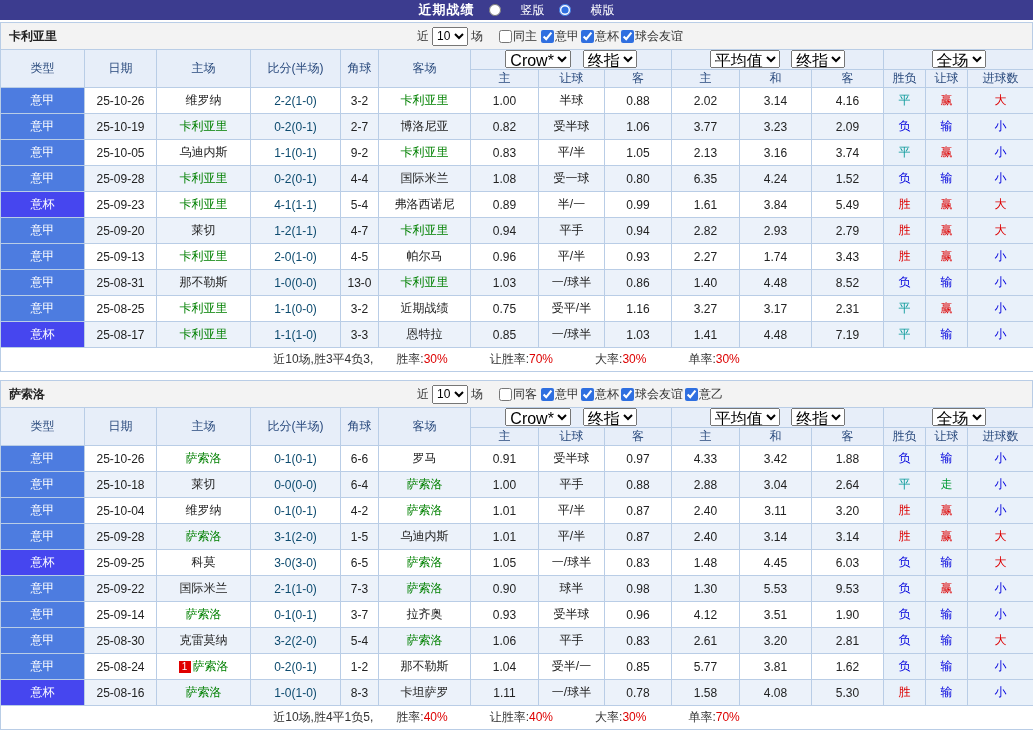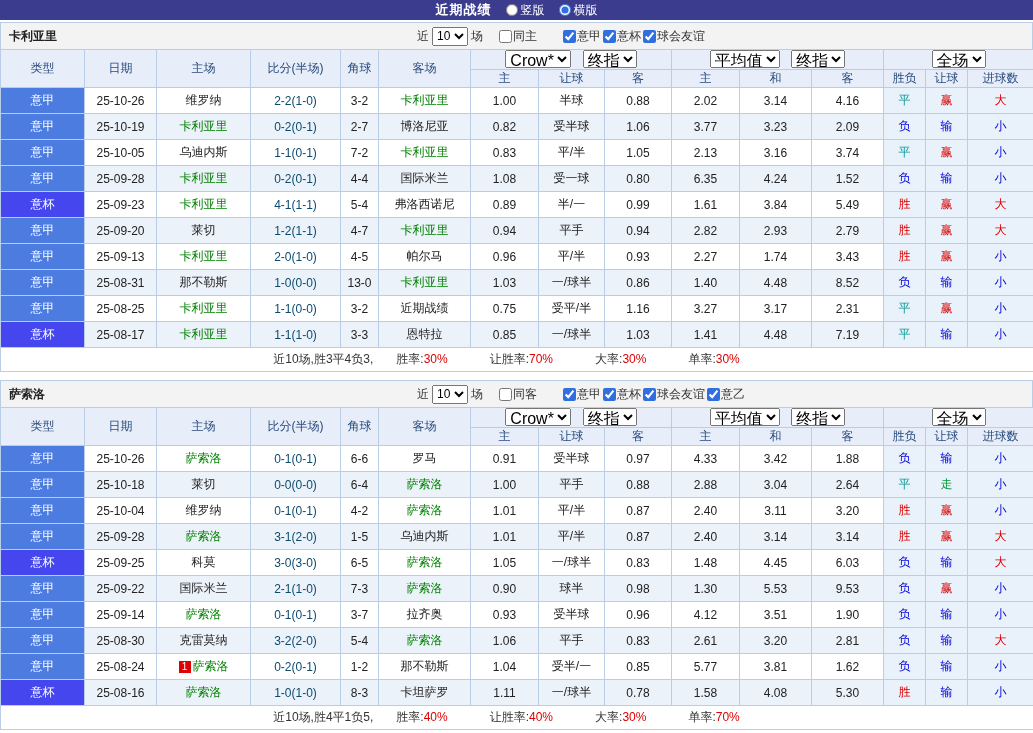--- a/index.html
+++ b/index.html
@@ -1,29 +1,29 @@
 <!DOCTYPE html>
 <html><head>
 <meta charset="utf-8">
 <style>
 *{box-sizing:border-box;margin:0;padding:0}
 body{width:1033px;font-family:"Liberation Sans","DejaVu Sans",sans-serif;background:#fff;color:#222}
 .topbar{height:20px;background:#3c3c8f;display:flex;align-items:center;justify-content:center;gap:14px;color:#fff;font-size:13px}
 .topbar .title{font-weight:bold;letter-spacing:1px}
-.topbar label{display:flex;align-items:center;gap:3px;font-size:12px;cursor:pointer}
+.topbar label{display:flex;align-items:center;gap:20px;font-size:12px;cursor:pointer}
 .topbar input[type=radio]{width:12px;height:12px;accent-color:#2f6fe0;margin:0}
 .tblsec{margin-top:2px}
 .tblsec + .tblsec{margin-top:8px}
 .band{height:27px;background:#f3f3f3;border:1px solid #b9cde6;border-bottom:none;position:relative;display:flex;align-items:center;font-size:12px}
 .teamname{font-weight:bold;padding-left:8px}
 .controls{position:absolute;left:416px;display:flex;align-items:center;white-space:nowrap;color:#333}
 .controls select{font-size:12px;height:19px;margin:0 3px}
 .controls .cb{display:inline-flex;align-items:center;margin-left:2px;cursor:pointer}
 .controls .cb input{width:13px;height:13px;accent-color:#2f6fe0;margin:0 1px 0 0}
-.controls .venue{margin-left:16px;margin-right:24px}
+.controls .venue{margin-left:16px;margin-right:2px}
 table{border-collapse:collapse;table-layout:fixed;width:1033px;font-size:12px}
 th,td{border:1px solid #b9cde6;text-align:center;white-space:nowrap;overflow:hidden}
 thead th{background:#e7eef9;color:#2a4a7d;font-weight:normal}
 thead .selrow th{height:20px}
 thead .lblrow th{height:18px}
 thead select{font-size:16px;height:18px;margin:0 4px}
 tbody tr{background:#fff;height:26px}
 tbody tr.alt{background:#ecf2fa}
 td{background:transparent}
 td.lg{background:#4d7ce0;color:#fff}
@@ -165,21 +165,21 @@
             <td>2.09</td>
             <td class="tail c-blue">负</td>
             <td class="tail c-blue">输</td>
             <td class="tail c-blue">小</td>
           </tr>
           <tr>
             <td class="ct lg">意甲</td>
             <td>25-10-05</td>
             <td class="">乌迪内斯</td>
             <td class="score">1-1(0-1)</td>
-            <td>7-2</td>
+            <td>9-2</td>
             <td class="focus">卡利亚里</td>
             <td>0.83</td>
             <td>平/半</td>
             <td>1.05</td>
             <td>2.13</td>
             <td>3.16</td>
             <td>3.74</td>
             <td class="tail c-teal">平</td>
             <td class="tail c-red">赢</td>
             <td class="tail c-blue">小</td>

